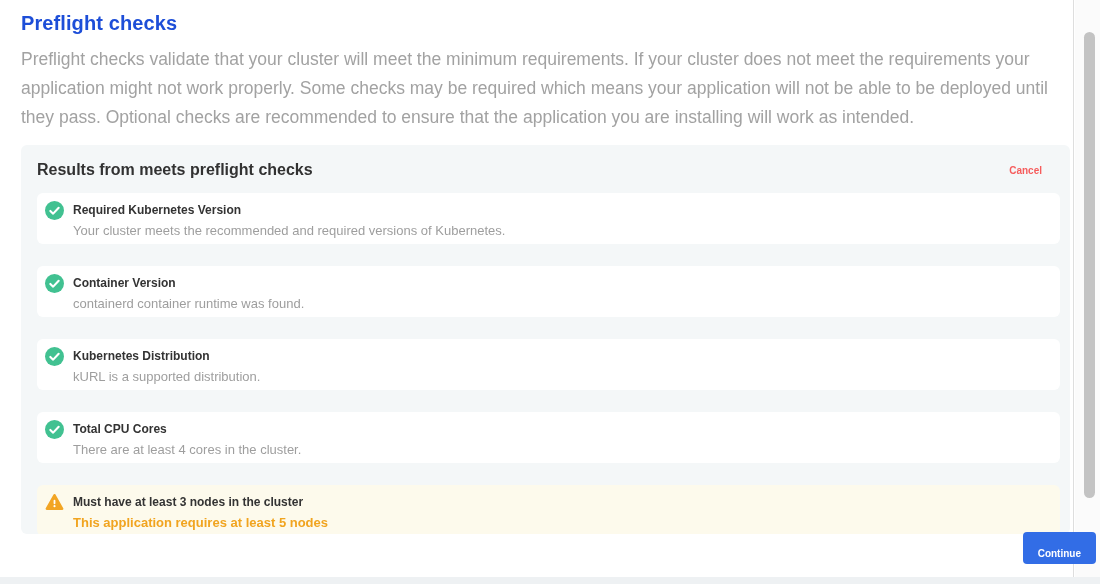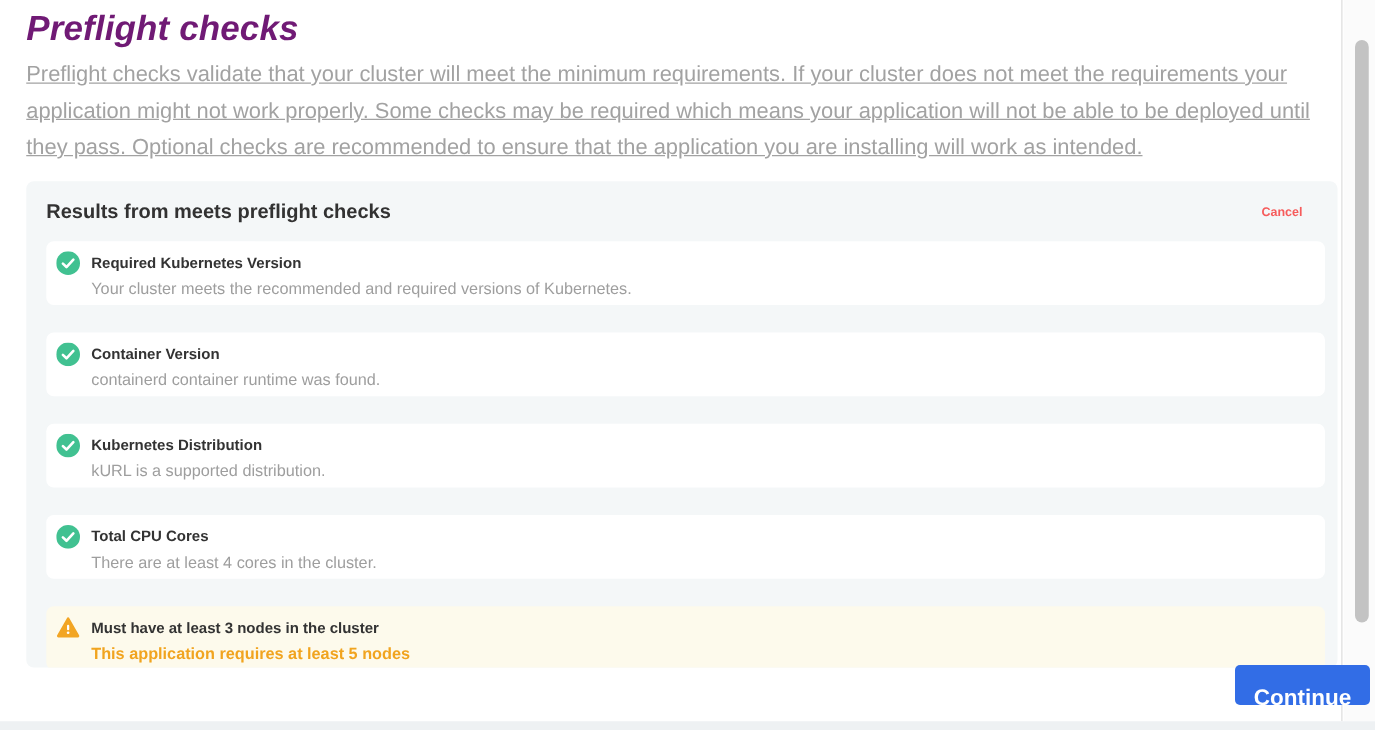--- a/index.html
+++ b/index.html
@@ -20,35 +20,33 @@
     position: absolute;
     left: 0; top: 0;
     width: 1074px; height: 577px;
     background: #ffffff;
     border-right: 1px solid #dedede;
     overflow: hidden;
   }
   .page { padding: 8px 20px 0 21px; }
 
   .page-title {
-    font-size: 28px;
-    font-weight: bold;
-    color: #701a75;
+    font-size: 20px;
+    font-weight: bold;
+    color: #1d4ed8;
     line-height: 30px;
     letter-spacing: 0.1px;
-    font-style: italic;
   }
   .page-desc {
     margin-top: 7px;
     width: 1036px;
     font-size: 17.5px;
     line-height: 29px;
     color: #a2a2a2;
     font-weight: 500;
-    text-decoration: underline;
   }
 
   .panel {
     margin-top: 13px;
     width: 1049px;
     height: 389px;
     background: #f4f7f8;
     border-radius: 6px;
     overflow: hidden;
   }
@@ -125,21 +123,21 @@
 
   .continue-button {
     position: absolute;
     top: 532px;
     right: 4px;
     height: 32px;
     padding: 16px 15px;
     background: var(--continue-blue, #326de6);
     color: #ffffff;
     font-family: "Liberation Sans", sans-serif;
-    font-size: 18px;
+    font-size: 10px;
     font-weight: bold;
     border: none;
     border-radius: 4px;
     cursor: pointer;
   }
 
   .bottom-strip {
     position: absolute;
     left: 0; bottom: 0;
     width: 1100px; height: 7px;

